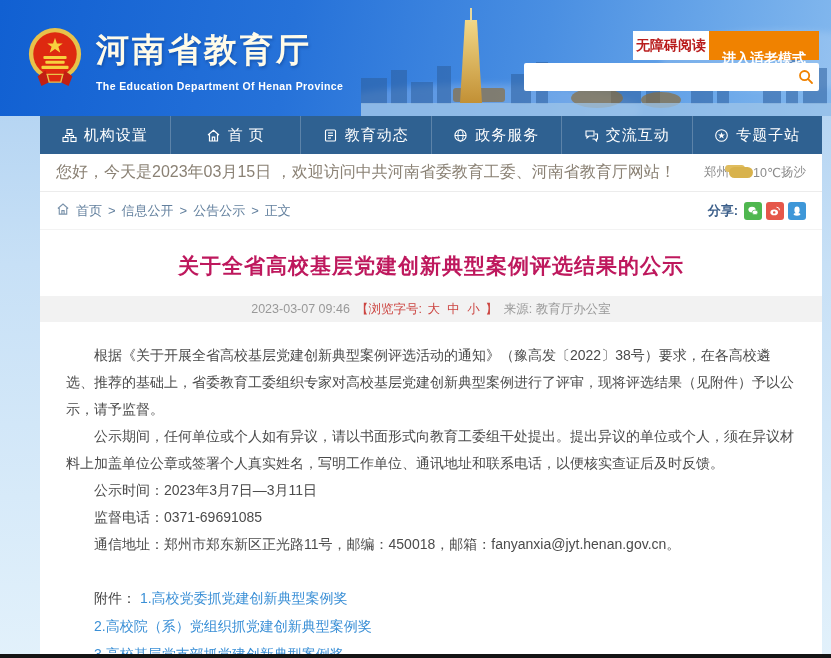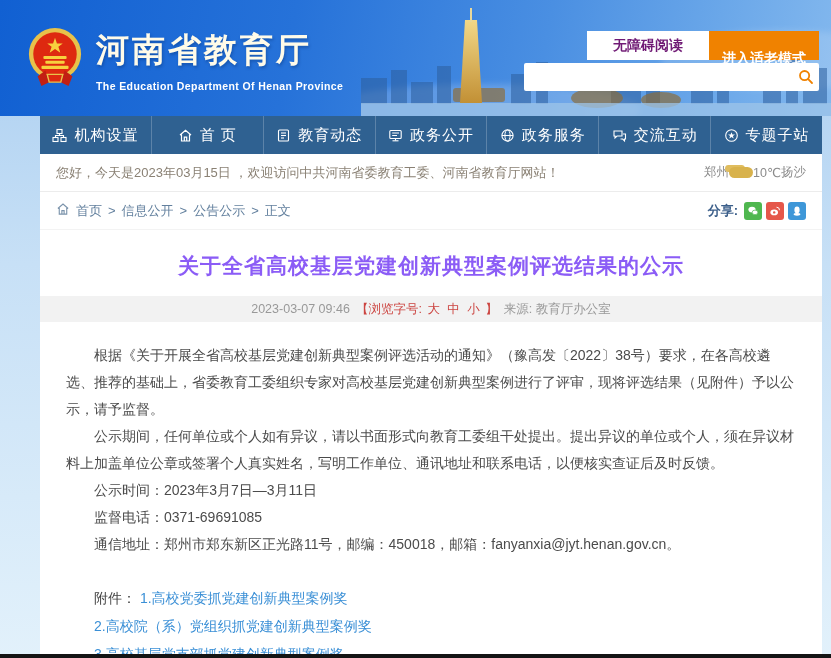--- a/index.html
+++ b/index.html
@@ -11,21 +11,21 @@
   
   .banner { position:absolute; left:0; top:0; width:831px; height:116px;
     background:linear-gradient(100deg,#1160d2 0%,#2672d9 35%,#4a8fe2 65%,#6aa7e9 85%,#83b8ee 100%); }
   .banner svg.sky { position:absolute; right:0; bottom:0; }
   .emblem { position:absolute; left:26px; top:26px; width:58px; height:62px; }
   .brand { position:absolute; left:96px; top:28px; }
   .brand .cn { font-size:33px; font-weight:bold; color:#fffbe9; letter-spacing:3px;
     text-shadow:1px 2px 3px rgba(0,40,100,.35); }
   .brand .en { margin-top:7px; font-size:10.5px; font-weight:bold; color:#ffffff; letter-spacing:.4px; }
   .top-actions { position:absolute; right:12px; top:31px; display:flex; }
-  .btn-access { height:29px; padding:0 26px; background:#ffffff; color:#701a75;
+  .btn-access { height:29px; padding:0 3px; background:#ffffff; color:#b91c1c;
     font-size:14px; font-weight:bold; line-height:29px; cursor:pointer; }
   .btn-elder { height:29px; padding:13px 13px; background:#f08200; color:#ffffff;
     font-size:14px; font-weight:bold; line-height:29px; cursor:pointer; }
   .search-box { position:absolute; right:12px; top:63px; width:295px; height:28px;
     background:#ffffff; border-radius:2px; display:flex; align-items:center; }
   .search-box input { flex:1; border:none; outline:none; height:24px; padding:0 8px;
     font-size:13px; color:#333; background:transparent; }
   .search-box .mag { width:26px; display:flex; align-items:center; justify-content:center; cursor:pointer; }
 
   
@@ -35,42 +35,42 @@
   .nav { display:flex; height:38px; background:#2f6191; }
   .nav-item { flex:1; display:flex; align-items:center; justify-content:center;
     color:#ffffff; font-size:15px; letter-spacing:1px; cursor:pointer;
     border-right:1px solid rgba(255,255,255,.22); }
   .nav-item:last-child { border-right:none; }
   .nav-item .ic { display:flex; margin-right:7px; }
 
   
   .greet-bar { height:38px; display:flex; align-items:center; justify-content:space-between;
     padding:0 16px; border-bottom:1px solid #ececec; }
-  .greet-text { font-size:13px; color:#8a8174; }
+  .greet-text { font-size:16px; color:#8a8174; }
   .weather { display:flex; align-items:center; font-size:12.5px; color:#8b8b8b; }
   .dust-cloud { width:24px; height:11px; background:#d8b24c; border-radius:10px;
     box-shadow:-6px -4px 0 -2px #e0bd5e; }
 
   
   .crumb-bar { height:38px; display:flex; align-items:center; justify-content:space-between;
     padding:0 16px; border-bottom:1px solid #f3f3f3; }
   .crumbs { display:flex; align-items:center; gap:6px; font-size:13px; color:#63809e; }
   .crumb { cursor:pointer; }
   .crumb-sep { color:#63809e; }
   .share { display:flex; align-items:center; gap:4px; }
   .share-label { font-size:13px; font-weight:bold; color:#3c5f8a; margin-right:2px; }
   .share-ic { width:18px; height:18px; border-radius:3px; display:flex; align-items:center;
     justify-content:center; cursor:pointer; }
   .share-wechat { background:#4fb74f; }
   .share-weibo  { background:#e5574a; }
   .share-qq     { background:#3e97d8; }
 
   
   .article { padding:14px 0 0; }
-  .art-title { text-align:center; font-size:21px; font-weight:bold; color:#8b5cf6;
+  .art-title { text-align:center; font-size:21px; font-weight:bold; color:#be185d;
     letter-spacing:1px; padding:8px 30px 16px; }
   .meta-strip { height:26px; background:#f2f2f2; display:flex; align-items:center;
     justify-content:center; gap:6px; font-size:12.5px; color:#999999; }
   .meta-red { color:#cc4440; }
   .meta-red .sz { cursor:pointer; margin:0 2px; }
   .art-body { padding:20px 26px 0; font-size:14px; line-height:27px; color:#4b4b4b; }
   .art-body p.ind { text-indent:2em; }
   .attach { margin-top:26px; }
   .attach .row { line-height:28px; text-indent:2em; }
   .attach a { color:#3a8fd6; text-decoration:none; cursor:pointer; }
@@ -183,32 +183,20 @@
               <line x1="5" y1="5" x2="10" y2="5" stroke="#fff" stroke-width="1.1"></line>
               <line x1="5" y1="7.5" x2="10" y2="7.5" stroke="#fff" stroke-width="1.1"></line>
               <line x1="5" y1="10" x2="8" y2="10" stroke="#fff" stroke-width="1.1"></line>
             </svg>
         </span>
         <span>教育动态</span>
       </div>
       <div class="nav-item">
         <span class="ic">
           <svg width="15" height="15" viewBox="0 0 15 15">
-              <rect x="1.8" y="2.5" width="11.4" height="8" rx="1" fill="none" stroke="#fff" stroke-width="1.1"></rect>
-              <line x1="7.5" y1="10.5" x2="7.5" y2="12.5" stroke="#fff" stroke-width="1.1"></line>
-              <line x1="4.5" y1="12.8" x2="10.5" y2="12.8" stroke="#fff" stroke-width="1.1"></line>
-              <line x1="4.2" y1="5" x2="11" y2="5" stroke="#fff" stroke-width="1"></line>
-              <line x1="4.2" y1="7.5" x2="9" y2="7.5" stroke="#fff" stroke-width="1"></line>
-            </svg>
-        </span>
-        <span>政务公开</span>
-      </div>
-      <div class="nav-item">
-        <span class="ic">
-          <svg width="15" height="15" viewBox="0 0 15 15">
               <circle cx="7.5" cy="7.5" r="5.6" fill="none" stroke="#fff" stroke-width="1.1"></circle>
               <line x1="2" y1="7.5" x2="13" y2="7.5" stroke="#fff" stroke-width="1"></line>
               <ellipse cx="7.5" cy="7.5" rx="2.6" ry="5.6" fill="none" stroke="#fff" stroke-width="1"></ellipse>
             </svg>
         </span>
         <span>政务服务</span>
       </div>
       <div class="nav-item">
         <span class="ic">
           <svg width="15" height="15" viewBox="0 0 15 15">

